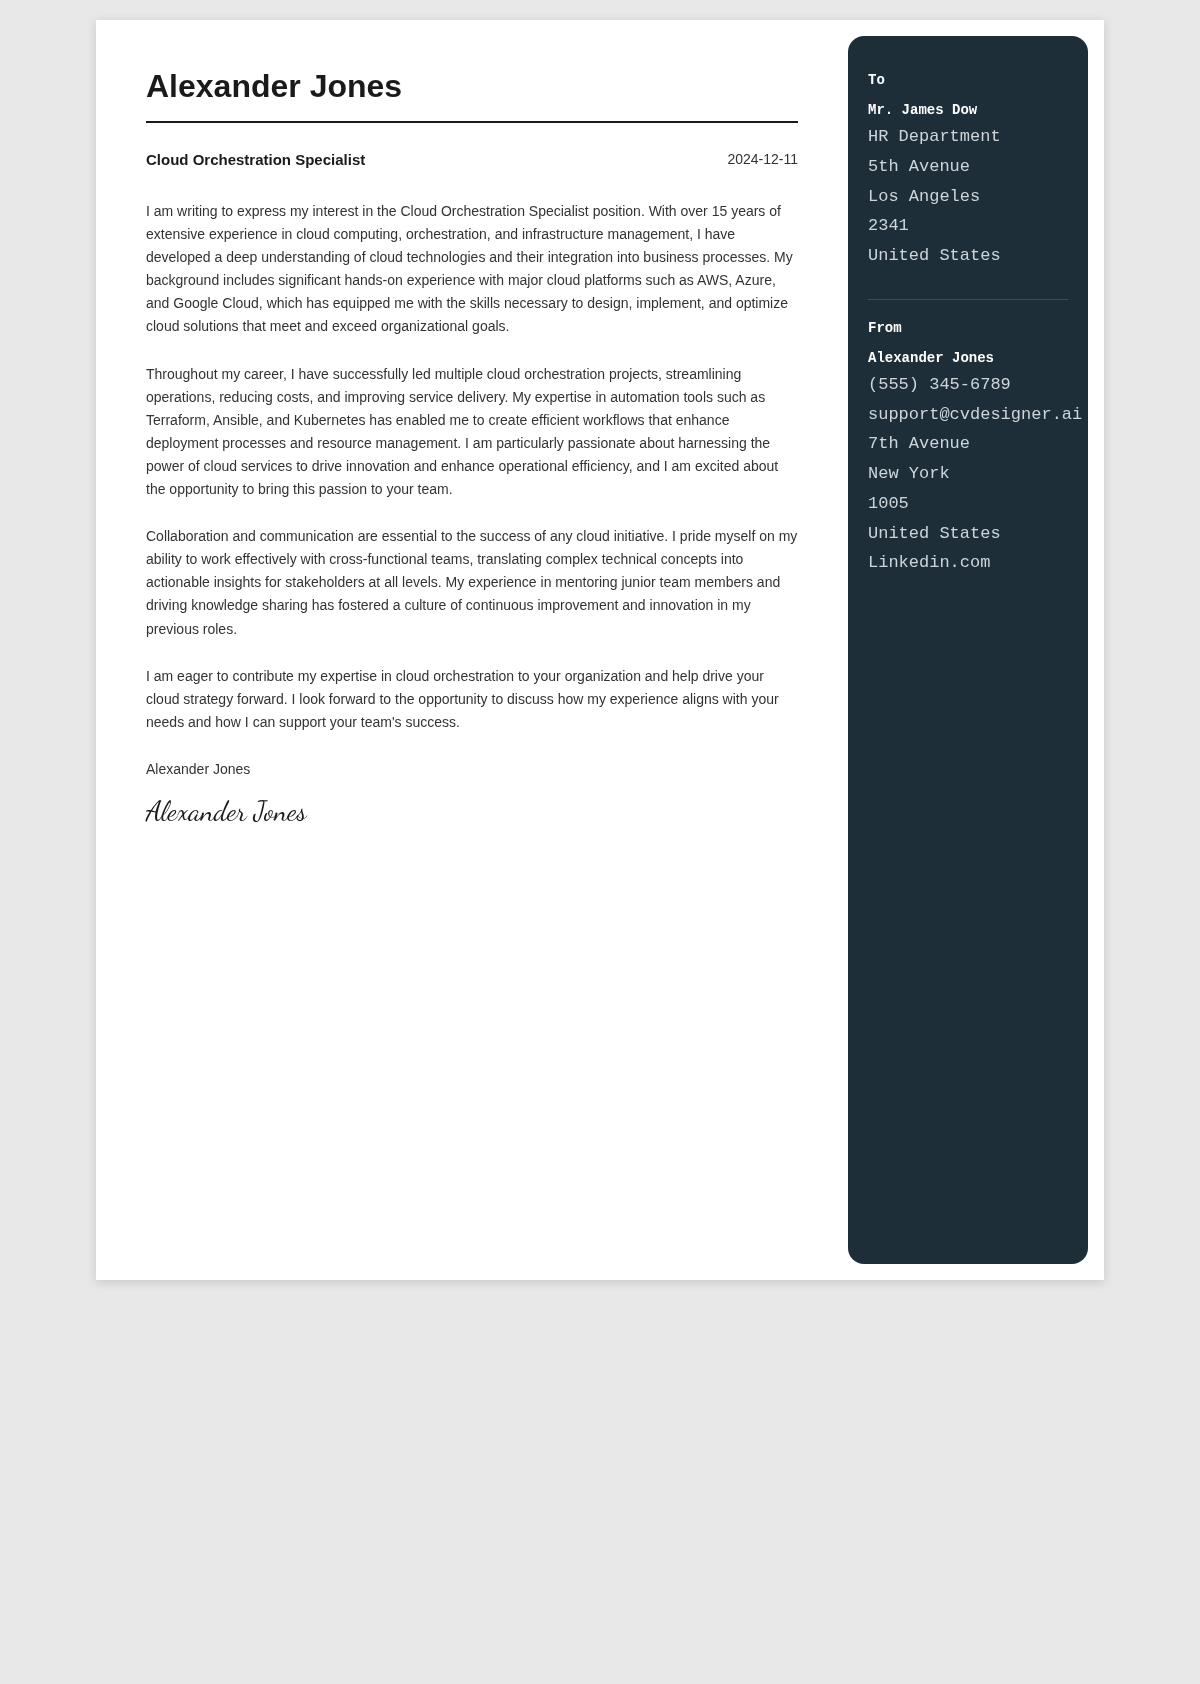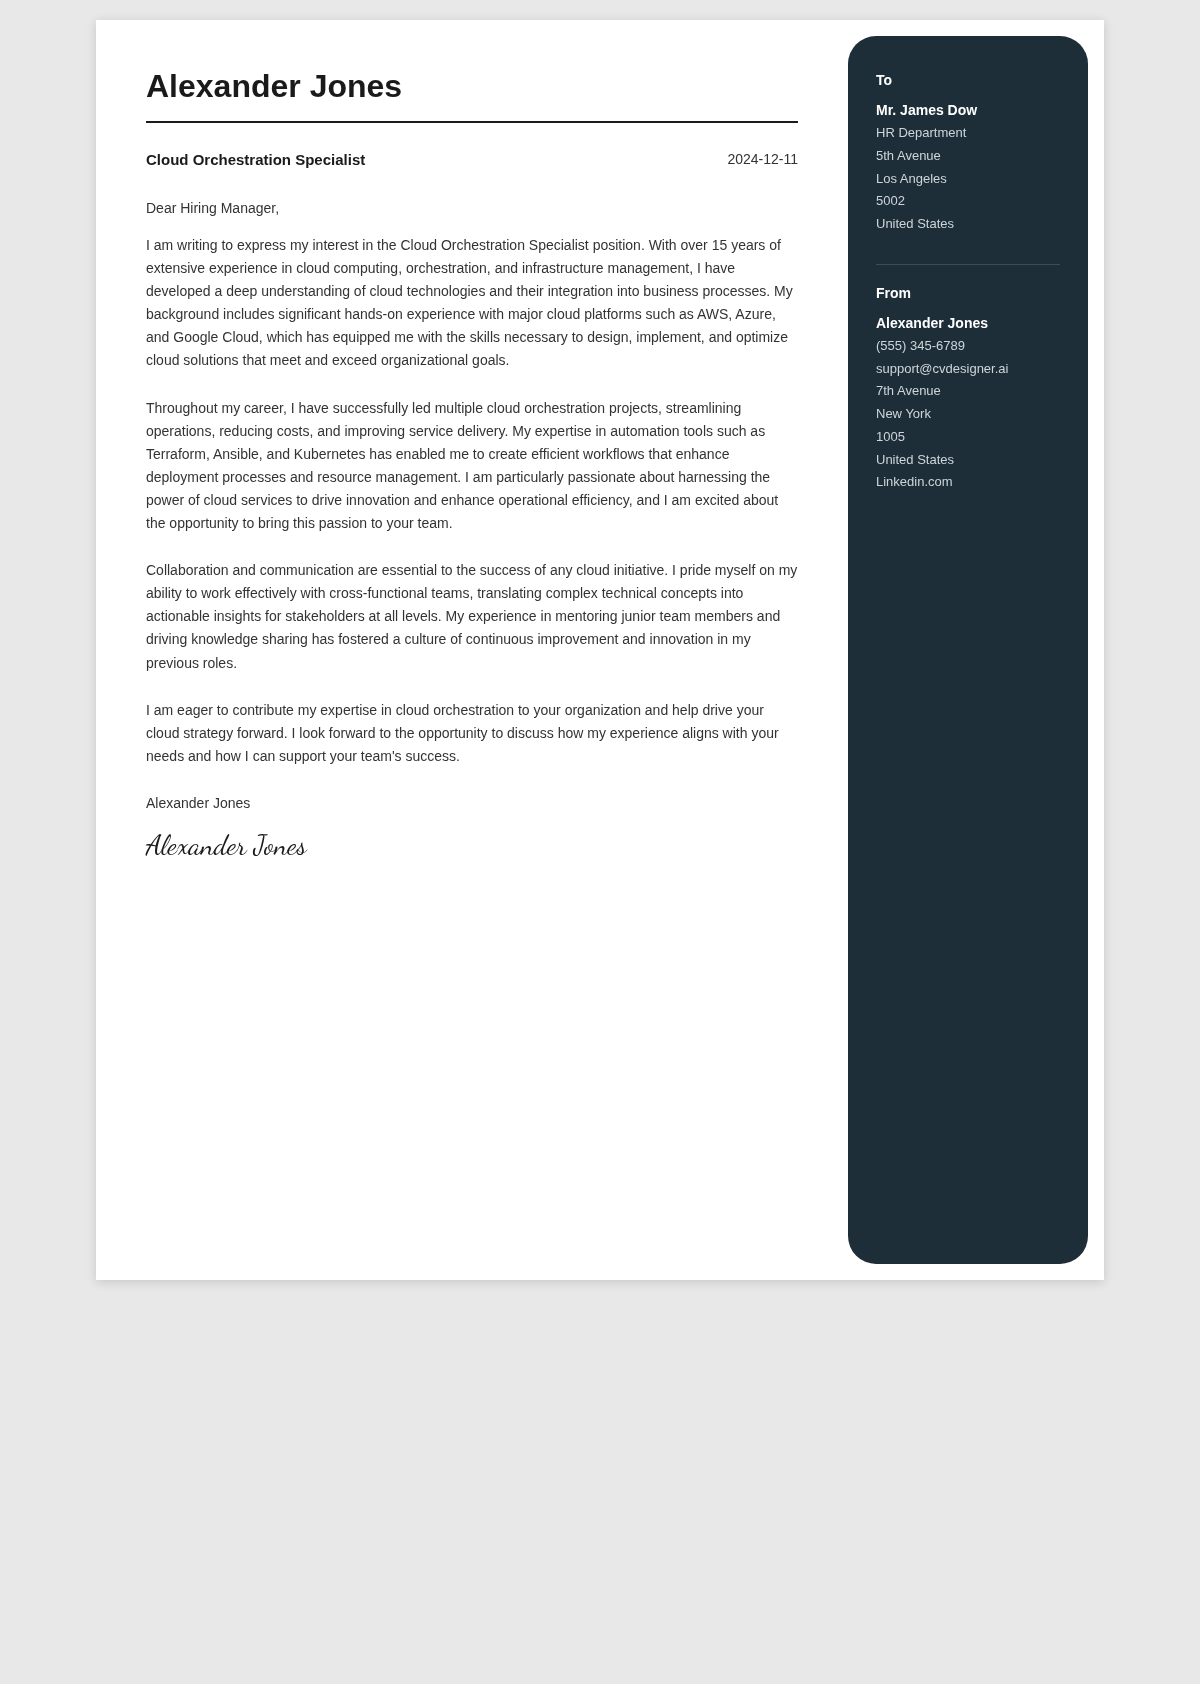--- a/index.html
+++ b/index.html
@@ -87,25 +87,26 @@
     .signature-script {
       font-family: 'Brush Script MT', 'Dancing Script', cursive;
       font-size: 28px;
       color: #1a1a1a;
       margin-top: 12px;
     }
 
     .sidebar {
       width: 240px;
       background: #1e2e38;
-      border-radius: 28px;
+      border-radius: 16px;
       margin: 16px 16px 16px 0;
-      padding: 36px 28px;
+      padding: 36px 20px;
       color: #ffffff;
       flex-shrink: 0;
+      font-family: Liberation Mono, monospace;
     }
 
     .sidebar-section {
       margin-bottom: 28px;
     }
 
     .sidebar-section-label {
       font-size: 14px;
       font-weight: 700;
       color: #ffffff;
@@ -113,21 +114,21 @@
     }
 
     .sidebar-recipient-name {
       font-size: 14px;
       font-weight: 700;
       color: #ffffff;
       margin-bottom: 4px;
     }
 
     .sidebar-line {
-      font-size: 13px;
+      font-size: 17px;
       color: #cdd5da;
       line-height: 1.75;
     }
 
     .sidebar-sender-name {
       font-size: 14px;
       font-weight: 700;
       color: #ffffff;
       margin-bottom: 4px;
     }
@@ -143,40 +144,39 @@
 
 <div class="page">
 
   <div class="main-content">
     <h1 class="author-name">Alexander Jones</h1>
     <hr class="divider">
     <div class="meta-row">
       <span class="job-title">Cloud Orchestration Specialist</span>
       <span class="date">2024-12-11</span>
     </div>
-    <p class="salutation">Dear Hiring Manager,</p>
     <p class="body-paragraph">I am writing to express my interest in the Cloud Orchestration Specialist position. With over 15 years of extensive experience in cloud computing, orchestration, and infrastructure management, I have developed a deep understanding of cloud technologies and their integration into business processes. My background includes significant hands-on experience with major cloud platforms such as AWS, Azure, and Google Cloud, which has equipped me with the skills necessary to design, implement, and optimize cloud solutions that meet and exceed organizational goals.</p>
     <p class="body-paragraph">Throughout my career, I have successfully led multiple cloud orchestration projects, streamlining operations, reducing costs, and improving service delivery. My expertise in automation tools such as Terraform, Ansible, and Kubernetes has enabled me to create efficient workflows that enhance deployment processes and resource management. I am particularly passionate about harnessing the power of cloud services to drive innovation and enhance operational efficiency, and I am excited about the opportunity to bring this passion to your team.</p>
     <p class="body-paragraph">Collaboration and communication are essential to the success of any cloud initiative. I pride myself on my ability to work effectively with cross-functional teams, translating complex technical concepts into actionable insights for stakeholders at all levels. My experience in mentoring junior team members and driving knowledge sharing has fostered a culture of continuous improvement and innovation in my previous roles.</p>
     <p class="body-paragraph">I am eager to contribute my expertise in cloud orchestration to your organization and help drive your cloud strategy forward. I look forward to the opportunity to discuss how my experience aligns with your needs and how I can support your team's success.</p>
     <div class="closing">
       <div>Alexander Jones</div>
     </div>
     <div class="signature-script">Alexander Jones</div>
   </div>
 
   <div class="sidebar">
 
     <div class="sidebar-section">
       <div class="sidebar-section-label">To</div>
       <div class="sidebar-recipient-name">Mr. James Dow</div>
       <div class="sidebar-line">HR Department</div>
       <div class="sidebar-line">5th Avenue</div>
       <div class="sidebar-line">Los Angeles</div>
-      <div class="sidebar-line">5002</div>
+      <div class="sidebar-line">2341</div>
       <div class="sidebar-line">United States</div>
     </div>
 
     <hr class="sidebar-divider">
 
     <div class="sidebar-section">
       <div class="sidebar-section-label">From</div>
       <div class="sidebar-sender-name">Alexander Jones</div>
       <div class="sidebar-line">(555) 345-6789</div>
       <div class="sidebar-line">support@cvdesigner.ai</div>

